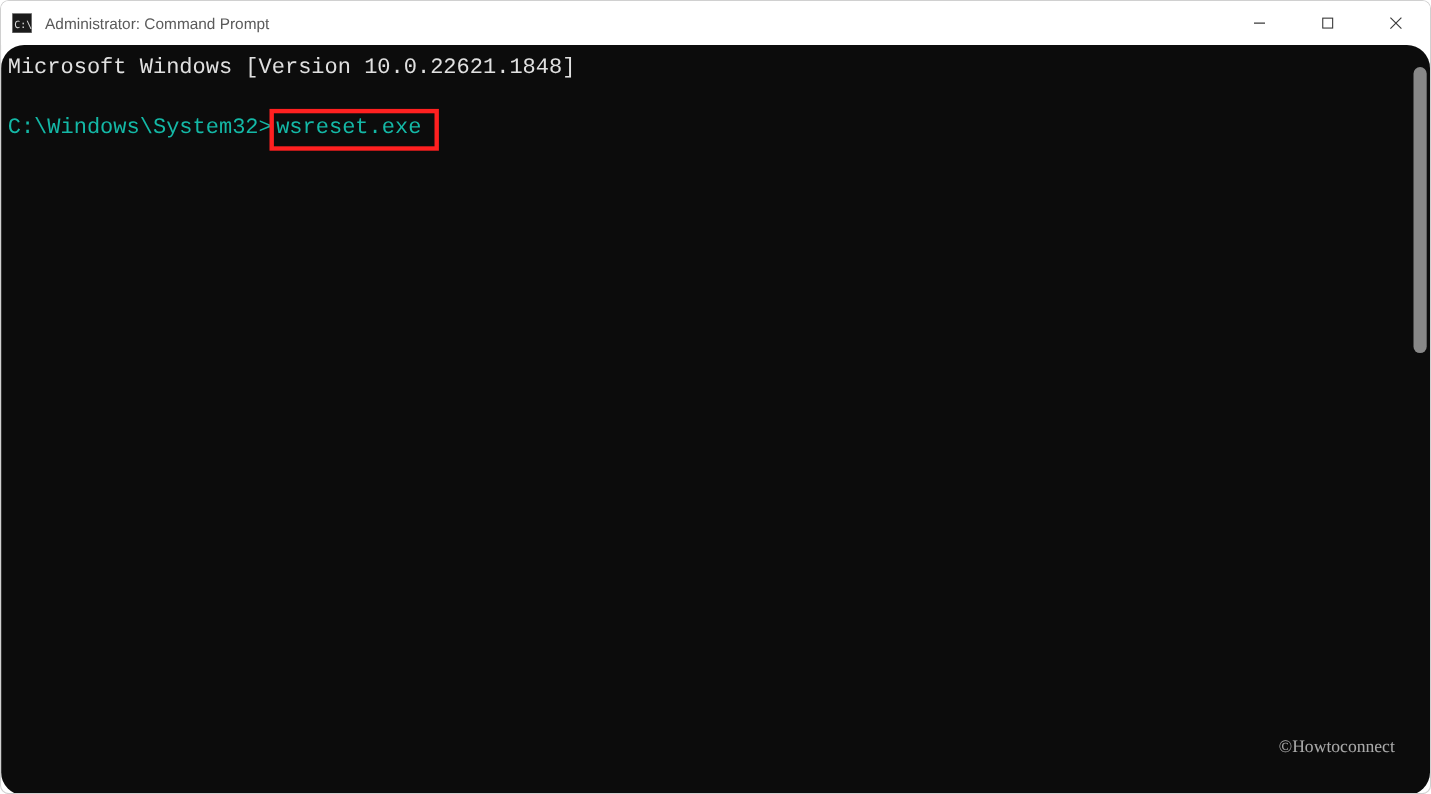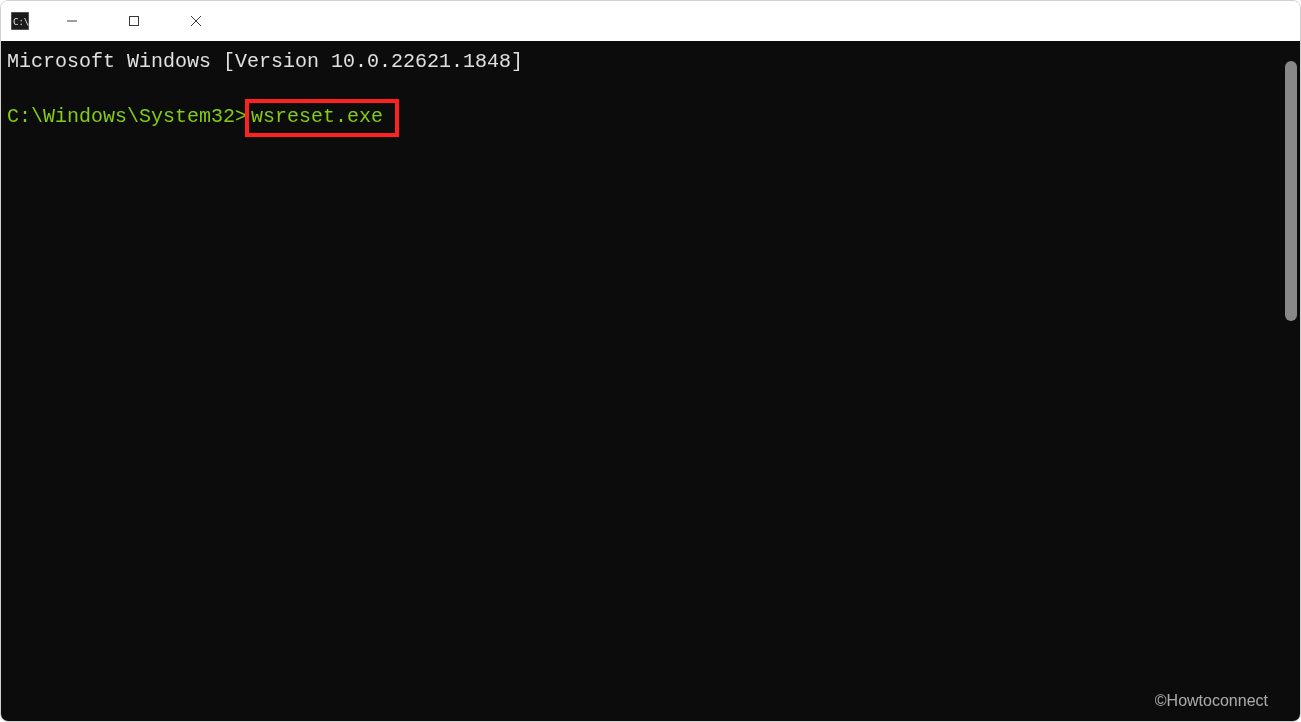--- a/index.html
+++ b/index.html
@@ -54,33 +54,34 @@
     color: #3a3a3a;
   }
   .win-btn svg { display:block; }
   .terminal-area {
     position: relative;
     background: #0c0c0c;
     width: 100%;
     height: calc(722px - 40px);
     box-sizing: border-box;
     padding: 8px 6px 11px 6px;
+    border-radius: 21px;
   }
   .terminal-text {
     font-family: Consolas, "Courier New", monospace;
     font-size: 20px;
     line-height: 25px;
     color: #e0e0e0;
     white-space: pre;
   }
   .prompt-line {
     font-family: Consolas, "Courier New", monospace;
     font-size: 20px;
     line-height: 25px;
-    color: #84cc16;
+    color: #14b8a6;
     white-space: pre;
     margin-top: 25px;
   }
   .highlight-box {
     display: inline-block;
     border: 4px solid #ff2020;
     padding: 4px 12px 6px 2px;
     margin-left: -2px;
     line-height: 20px;
   }
@@ -89,38 +90,39 @@
     right: 3px;
     top: 20px;
     width: 12px;
     height: 260px;
     background: #888888;
     border-radius: 6px;
   }
   .watermark {
     position: absolute;
     right: 32px;
-    bottom: 13px;
+    bottom: 34px;
     color: rgba(255,255,255,0.65);
-    font-family: Liberation Sans, sans-serif;
+    font-family: Liberation Serif, serif;
     font-size: 16px;
   }
 </style>
 </head>
 <body>
 
 <div class="window">
 
   <div class="titlebar">
     <span class="app-icon">
       <svg width="18" height="18" viewBox="0 0 18 18">
         <rect x="0" y="0" width="18" height="18" fill="#1b1b1b" stroke="#888" stroke-width="1"></rect>
         <text x="2" y="13" font-family="Consolas,monospace" font-size="9" fill="#e0e0e0">C:\</text>
       </svg>
     </span>
+    <span class="title">Administrator: Command Prompt</span>
     <div class="win-controls">
       <div class="win-btn">
         <svg width="12" height="12" viewBox="0 0 12 12">
             <line x1="1" y1="6" x2="11" y2="6" stroke="#3a3a3a" stroke-width="1"></line>
           </svg>
       </div>
       <div class="win-btn">
         <svg width="12" height="12" viewBox="0 0 12 12">
             <rect x="1.5" y="1.5" width="9" height="9" fill="none" stroke="#3a3a3a" stroke-width="1"></rect>
           </svg>

